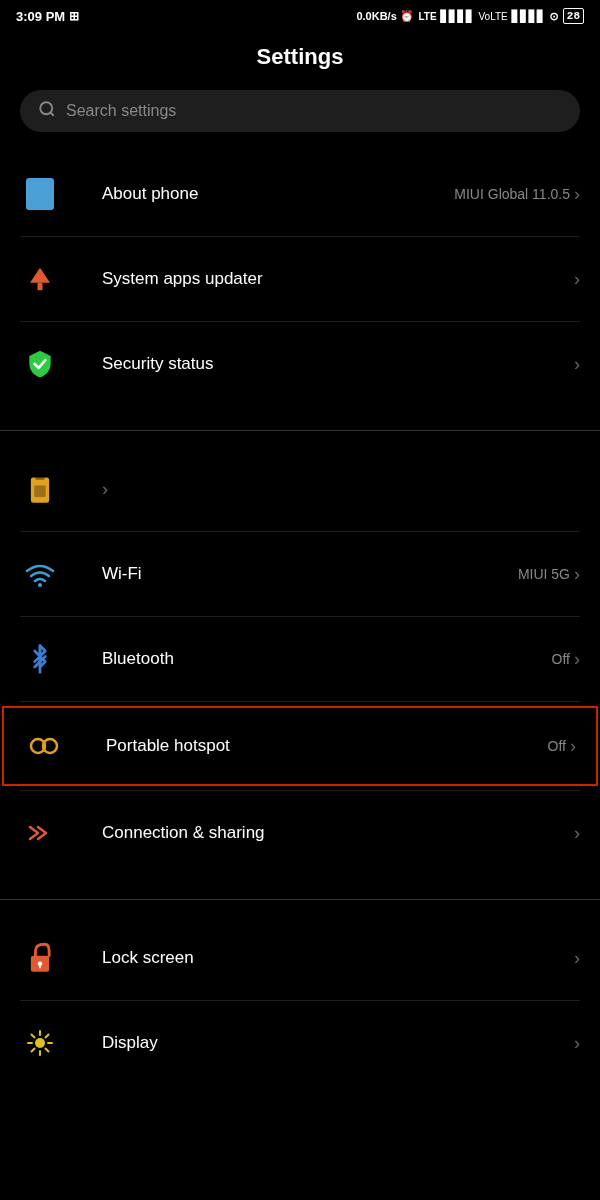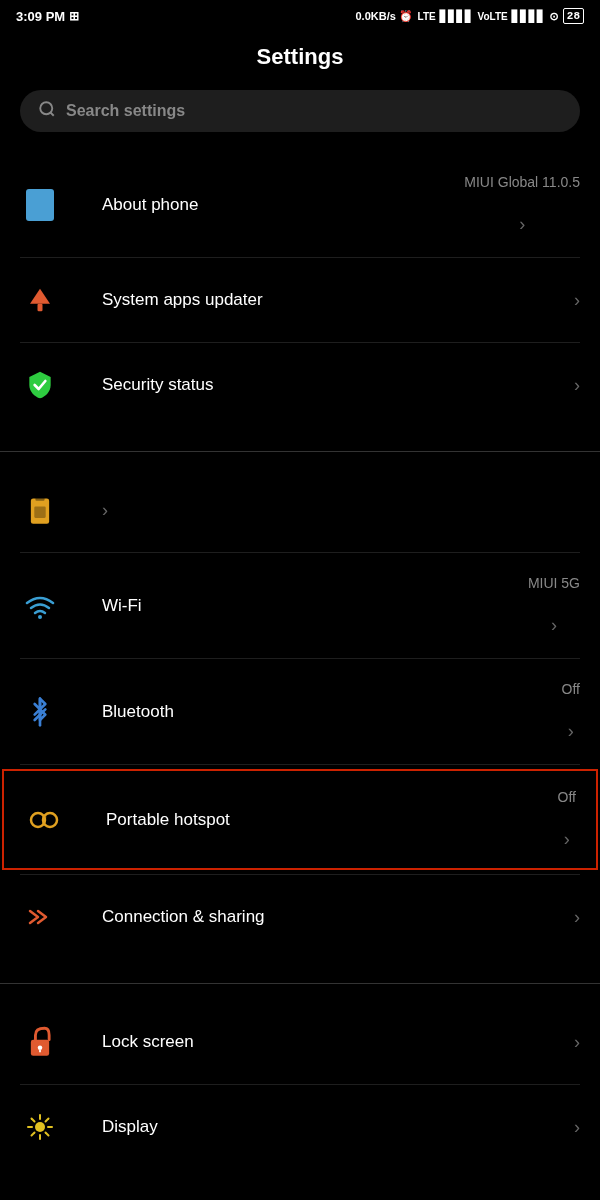--- a/index.html
+++ b/index.html
@@ -29,21 +29,20 @@
     .page-header {
       text-align: center;
       padding: 16px 0 20px;
       font-size: 22px;
       font-weight: 600;
     }
 
     
     .search-bar-wrapper {
       padding: 0 20px 24px;
-      font-weight: bold;
     }
     .search-bar {
       background: #1e1e1e;
       border-radius: 30px;
       display: flex;
       align-items: center;
       padding: 10px 18px;
       gap: 10px;
     }
     .search-bar .search-icon-svg {
@@ -92,24 +91,23 @@
     }
 
     .item-label {
       font-size: 17px;
       color: #fff;
     }
 
     .item-right {
       display: flex;
       align-items: center;
-      gap: 24px;
+      gap: 4px;
       color: #888;
       font-size: 14px;
-      flex-direction: column;
     }
 
     .chevron {
       font-size: 18px;
       color: #666;
     }
 
     .divider {
       height: 1px;
       background: #1e1e1e;
@@ -152,21 +150,21 @@
 <div class="status-bar">
   <div class="status-left">
     <span>3:09 PM</span>
     <span style="font-size:12px;">⊞</span>
   </div>
   <div class="status-right">
     <span>0.0KB/s</span>
     <span>⏰</span>
     <span style="font-size:10px;font-weight:bold;">LTE</span>
     <span>▋▋▋▋</span>
-    <span style="font-size:10px;font-weight:bold;">VoLTE</span>
+    <span style="font-size:10px;font-weight:normal;">VoLTE</span>
     <span>▋▋▋▋</span>
     <span>⊙</span>
     <span style="border:1px solid #fff;border-radius:2px;padding:1px 3px;font-size:11px;font-family:Liberation Mono, monospace;">
       <span>28</span>
     </span>
   </div>
 </div>
 
 <div class="page-header">Settings</div>
 

